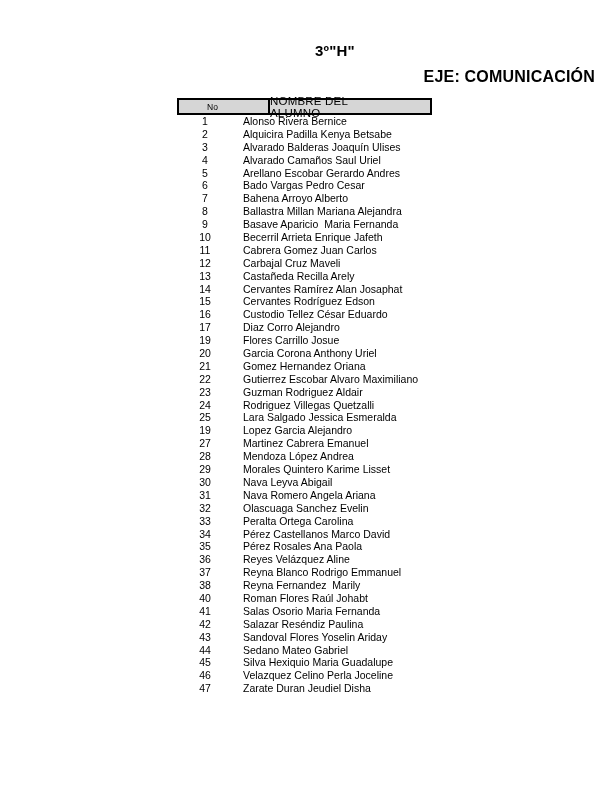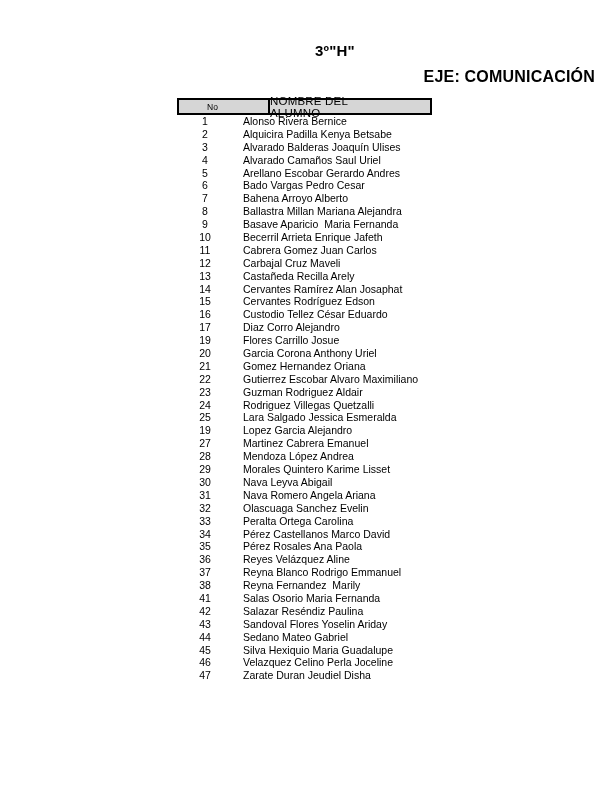--- a/index.html
+++ b/index.html
@@ -247,20 +247,24 @@
       </div>
       <div class="row">
         <div class="cell-no">37</div>
         <div class="cell-name">Reyna Blanco Rodrigo Emmanuel</div>
       </div>
       <div class="row">
         <div class="cell-no">38</div>
         <div class="cell-name">Reyna Fernandez  Marily</div>
       </div>
       <div class="row">
+        <div class="cell-no">40</div>
+        <div class="cell-name">Roman Flores Raúl Johabt</div>
+      </div>
+      <div class="row">
         <div class="cell-no">41</div>
         <div class="cell-name">Salas Osorio Maria Fernanda</div>
       </div>
       <div class="row">
         <div class="cell-no">42</div>
         <div class="cell-name">Salazar Reséndiz Paulina</div>
       </div>
       <div class="row">
         <div class="cell-no">43</div>
         <div class="cell-name">Sandoval Flores Yoselin Ariday</div>

